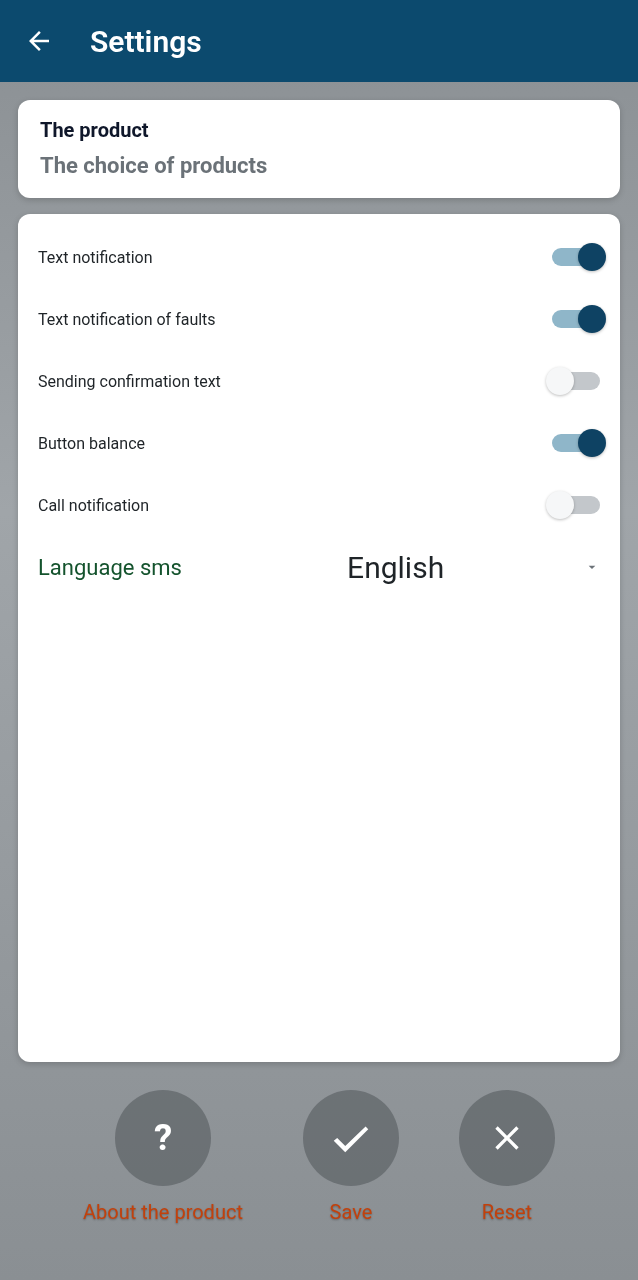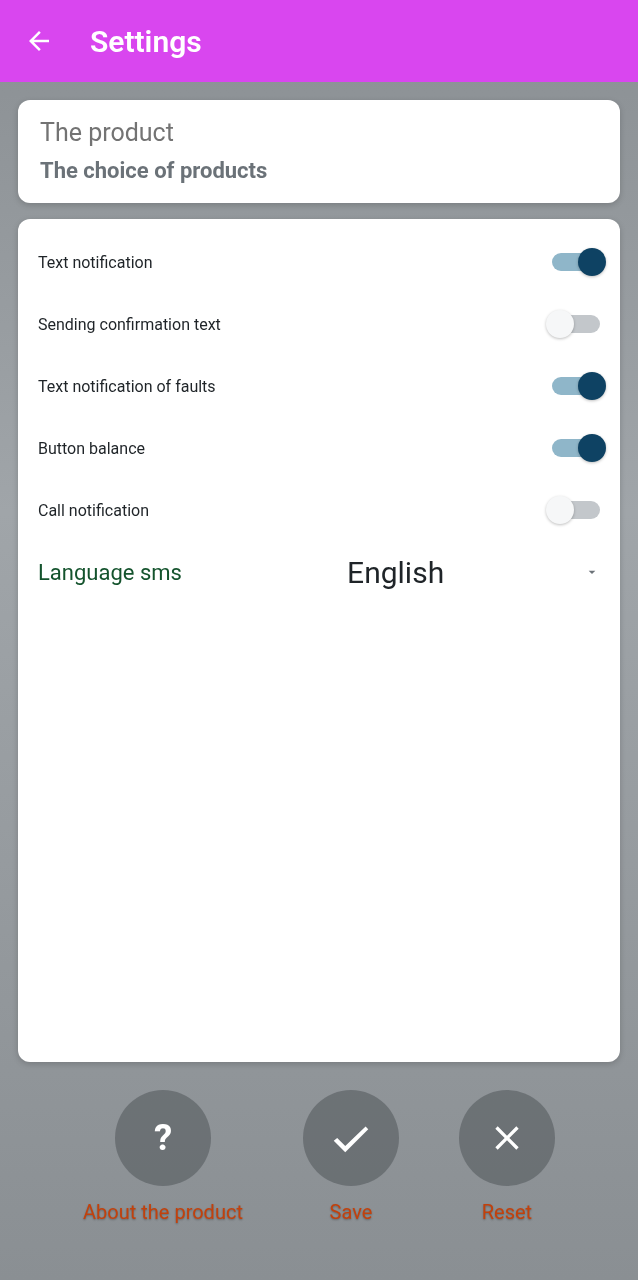--- a/index.html
+++ b/index.html
@@ -5,21 +5,21 @@
   * { box-sizing: border-box; margin: 0; padding: 0; }
   html, body { width: 638px; height: 1280px; overflow: hidden; font-family: -apple-system, Roboto, "Helvetica Neue", Arial, sans-serif; }
   body {
     background: linear-gradient(180deg, #8a8f93 0%, #a0a5a9 40%, #8a8f93 100%);
     display: flex;
     flex-direction: column;
   }
 
   
   .appbar {
-    background: #d946ef;
+    background: #0c4a6e;
     height: 82px;
     display: flex;
     align-items: center;
     padding: 0 18px;
     flex-shrink: 0;
   }
   .appbar .back {
     width: 42px; height: 42px;
     display: flex; align-items: center; justify-content: center;
     cursor: pointer;
@@ -45,23 +45,23 @@
     background: #ffffff;
     border-radius: 12px;
     box-shadow: 0 2px 6px rgba(0,0,0,0.18);
   }
 
   
   .product-card {
     padding: 18px 22px 20px 22px;
   }
   .product-title {
-    color: #737373;
-    font-size: 25px;
-    font-weight: 400;
+    color: #0f172a;
+    font-size: 20px;
+    font-weight: 700;
   }
   .product-sub {
     color: #6b7278;
     font-size: 22px;
     font-weight: 700;
     margin-top: 11px;
   }
 
   
   .settings-card {
@@ -188,29 +188,29 @@
   <div class="card settings-card">
 
     <div class="row">
       <span class="row-label">Text notification</span>
       <div class="toggle on">
           <div class="knob"></div>
         </div>
     </div>
 
     <div class="row">
+      <span class="row-label">Text notification of faults</span>
+      <div class="toggle on">
+          <div class="knob"></div>
+        </div>
+    </div>
+
+    <div class="row">
       <span class="row-label">Sending confirmation text</span>
       <div class="toggle off">
-          <div class="knob"></div>
-        </div>
-    </div>
-
-    <div class="row">
-      <span class="row-label">Text notification of faults</span>
-      <div class="toggle on">
           <div class="knob"></div>
         </div>
     </div>
 
     <div class="row">
       <span class="row-label">Button balance</span>
       <div class="toggle on">
           <div class="knob"></div>
         </div>
     </div>

